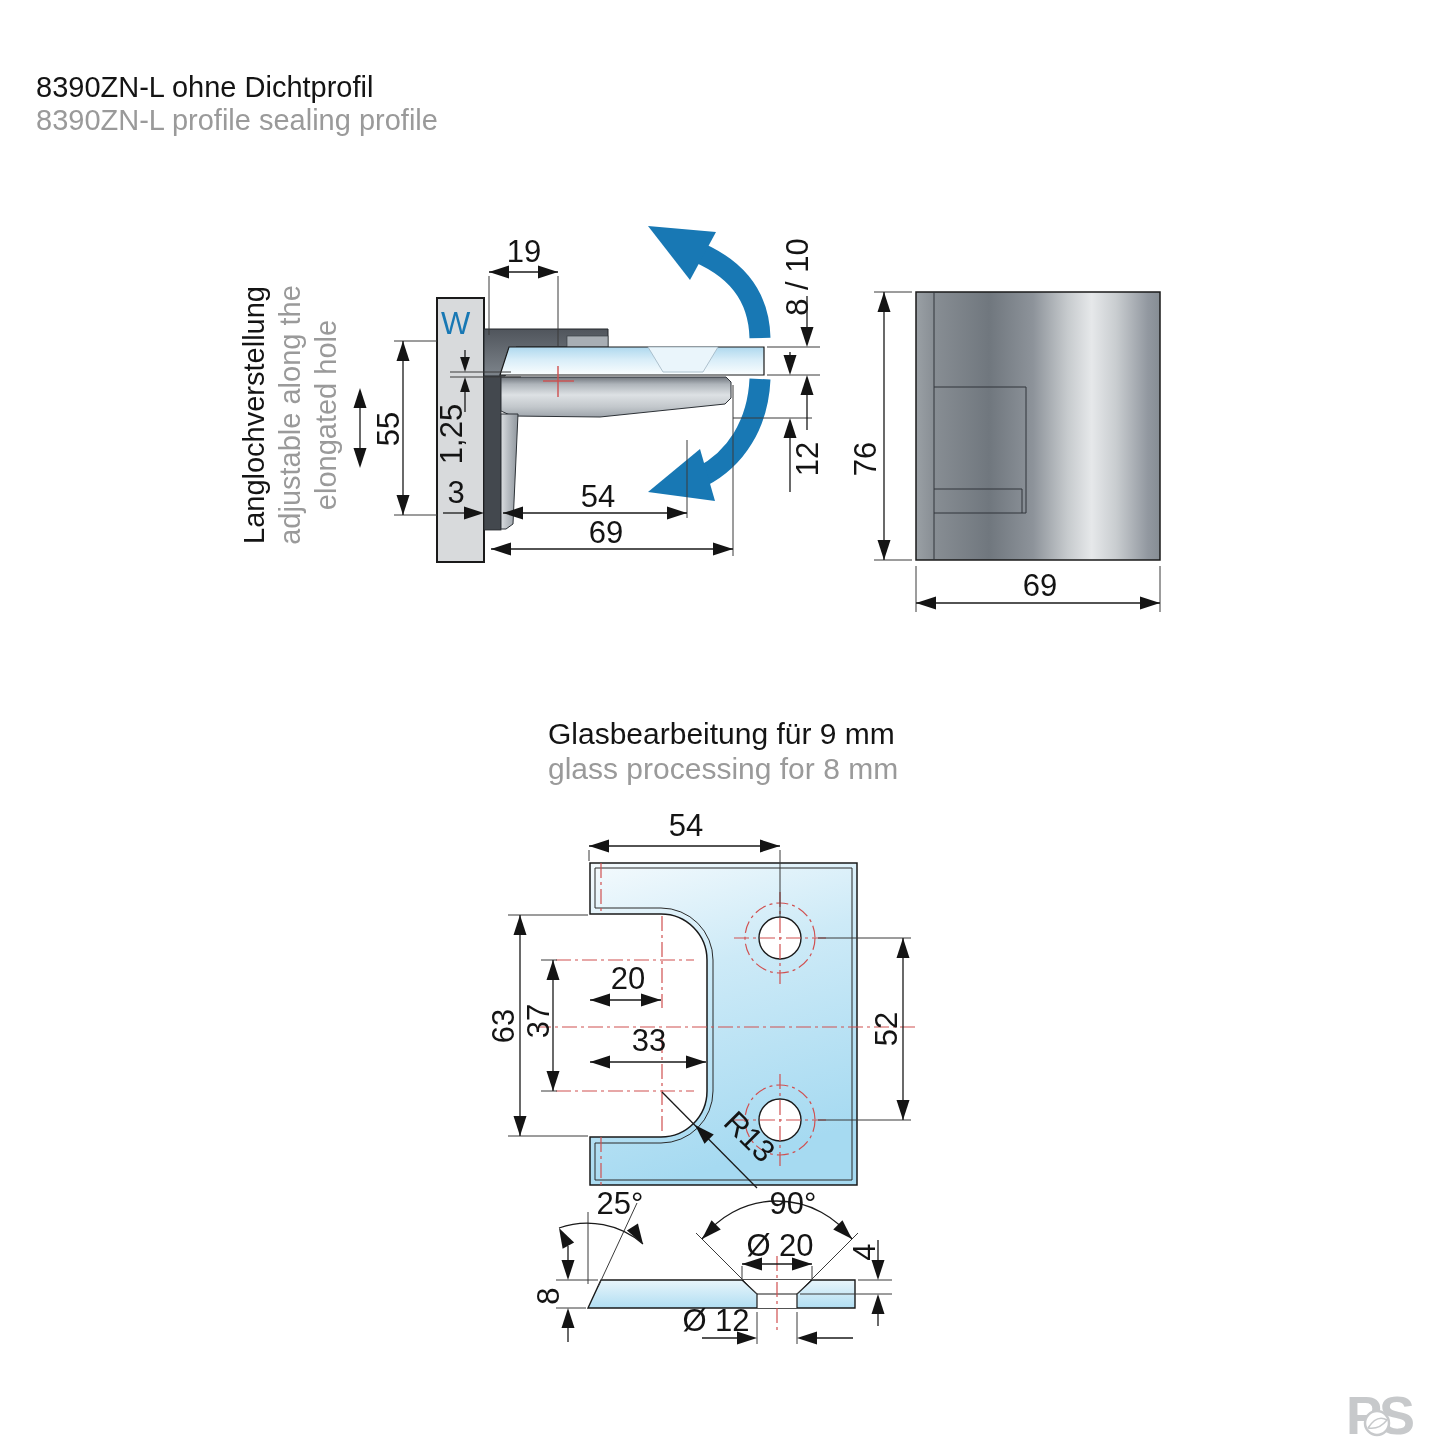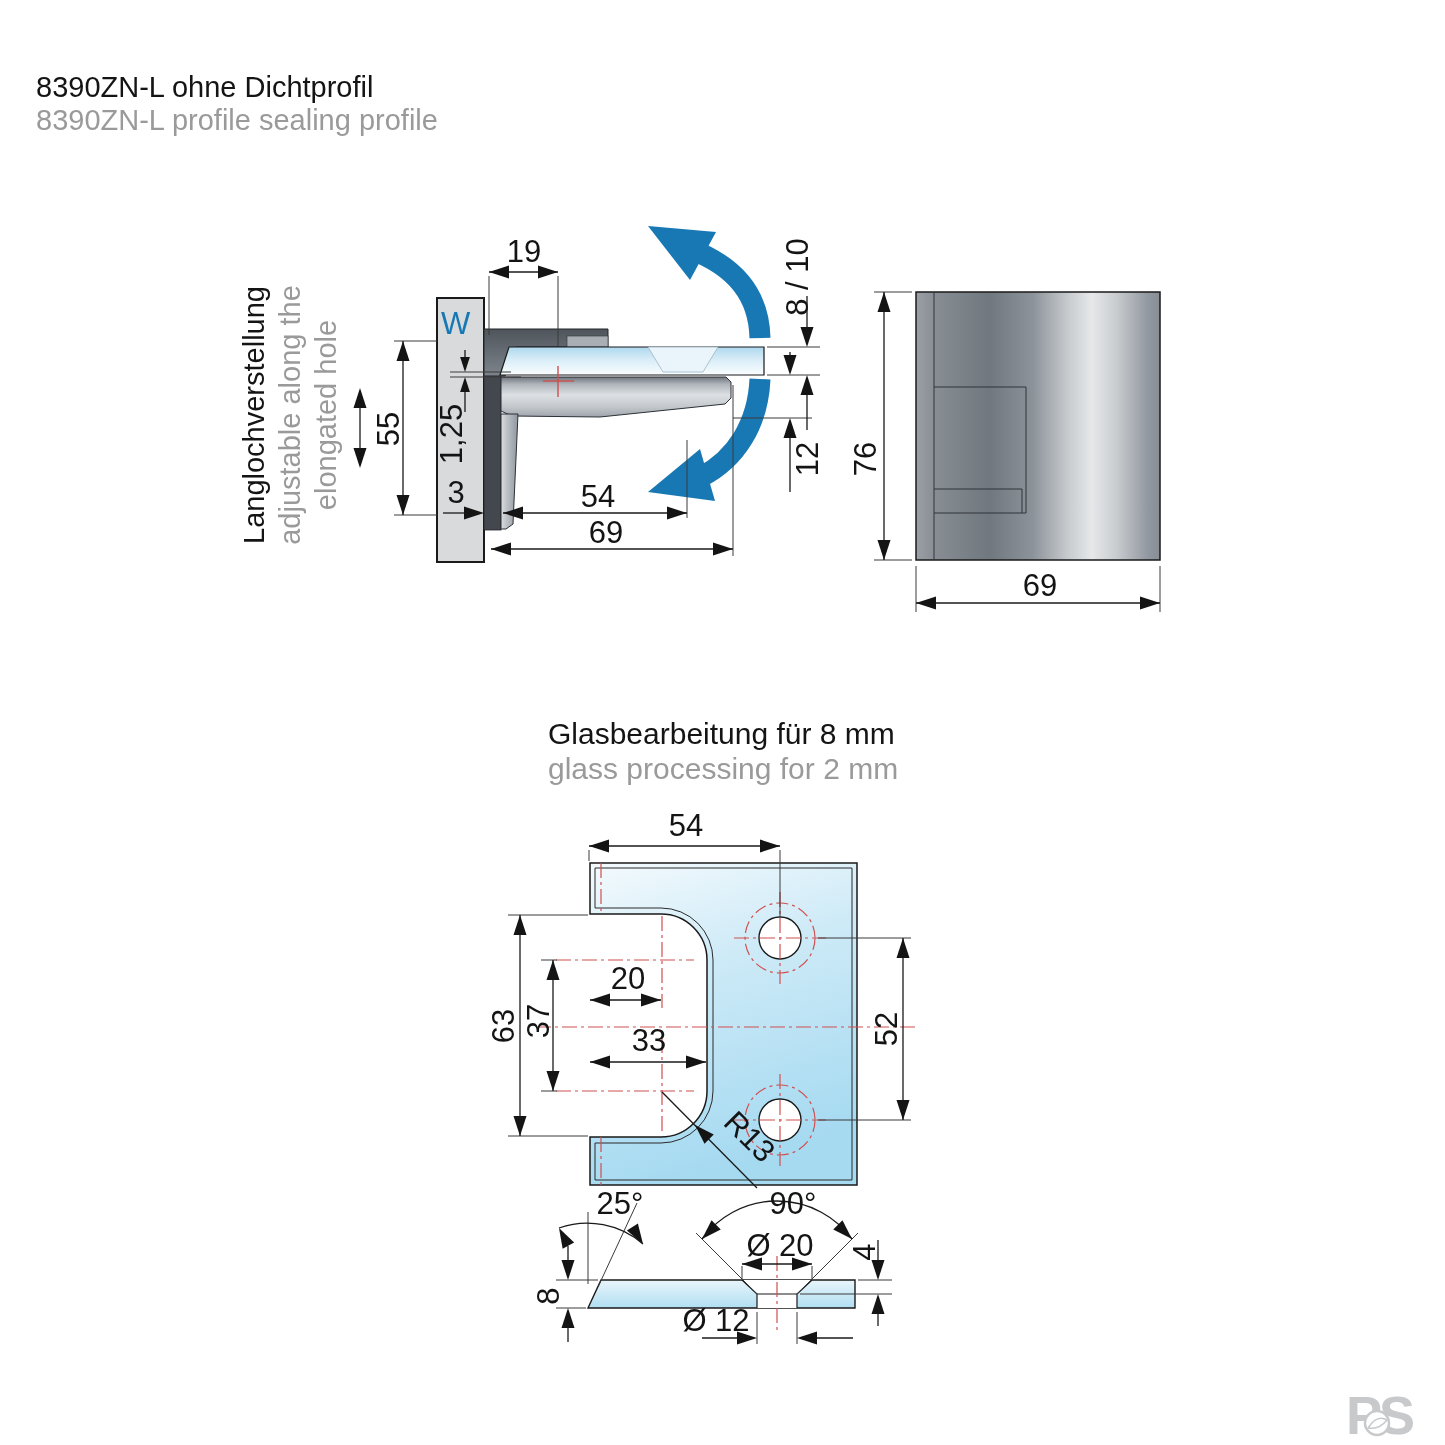--- a/index.html
+++ b/index.html
@@ -34,22 +34,22 @@
     <div class="t2">8390ZN-L profile sealing profile</div>
   </div>
 
   <div class="rotlabel">
     <div class="t1">Langlochverstellung</div>
     <div class="t2">adjustable along the</div>
     <div class="t2">elongated hole</div>
   </div>
 
   <div class="sec2">
-    <div class="t1">Glasbearbeitung für 8 mm</div>
-    <div class="t2">glass processing for 2 mm</div>
+    <div class="t1">Glasbearbeitung für 9 mm</div>
+    <div class="t2">glass processing for 8 mm</div>
   </div>
 
   <svg class="draw" width="1445" height="1445" viewBox="0 0 1445 1445">
     <defs>
       <polygon id="arr" points="0,0 -20,-6.5 -20,6.5" fill="#141414"></polygon>
       <linearGradient id="glassSide" x1="0" y1="0" x2="0" y2="1">
         <stop offset="0" stop-color="#aed8ee"></stop>
           <stop offset="0.45" stop-color="#d8edf8"></stop>
         <stop offset="0.95" stop-color="#f7fcfe"></stop>
       </linearGradient>

